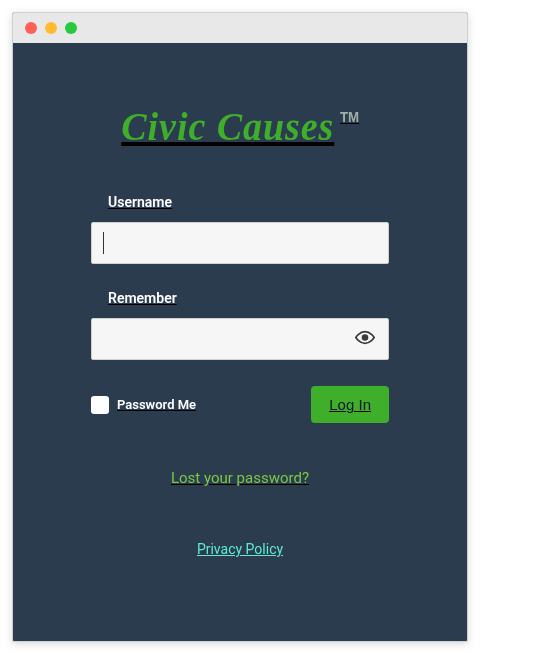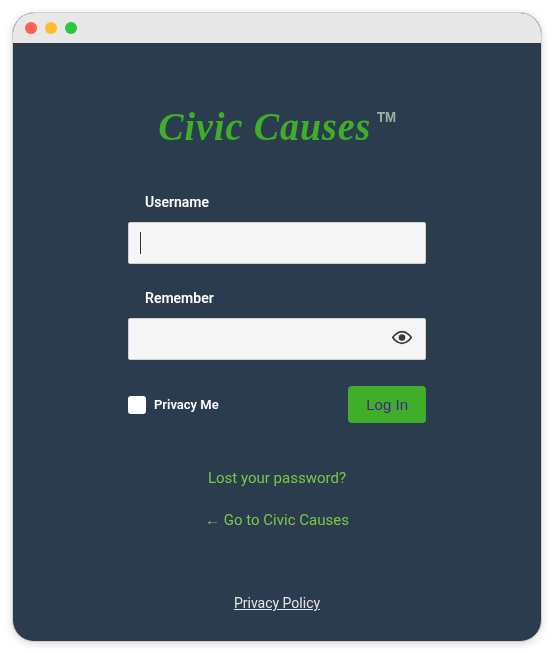--- a/index.html
+++ b/index.html
@@ -2,27 +2,28 @@
 <html><head>
 <meta charset="utf-8">
 <style>
   * { box-sizing: border-box; margin: 0; padding: 0; }
   body {
     font-family: -apple-system, BlinkMacSystemFont, "Segoe UI", Roboto, sans-serif;
     background: #fff;
     padding: 12px;
   }
   .window {
-    width: 530px;
+    width: 456px;
     height: 630px;
     background: #2b3c4e;
-    border-radius: 22px;
+    border-radius: 2px;
     overflow: hidden;
     box-shadow: 0 2px 8px rgba(0,0,0,0.15);
     border: 1px solid #d0d0d0;
+    text-decoration: underline;
   }
   .titlebar {
     height: 30px;
     background: #e8e8e8;
     display: flex;
     align-items: center;
     padding-left: 12px;
     gap: 8px;
   }
   .dot { width: 12px; height: 12px; border-radius: 50%; }
@@ -118,44 +119,44 @@
   .checkbox {
     width: 18px;
     height: 18px;
     background: #fff;
     border-radius: 3px;
     border: none;
     cursor: pointer;
   }
   .login-btn {
     background: #3fae2a;
-    color: #4c1d95;
+    color: #0f172a;
     border: none;
     border-radius: 4px;
     padding: 10px 18px;
     font-size: 15px;
     font-weight: 500;
     cursor: pointer;
   }
   .links {
     margin-top: 46px;
     display: flex;
     flex-direction: column;
     align-items: center;
-    gap: 24px;
+    gap: 12px;
   }
   .green-link {
     color: #7ac943;
     font-size: 15px;
     text-decoration: none;
     cursor: pointer;
   }
   .privacy {
     margin-top: 42px;
-    color: #e5e5e5;
+    color: #5eead4;
     font-size: 14px;
     text-decoration: underline;
     cursor: pointer;
   }
 </style>
 </head>
 <body>
 
 <div class="window">
   <div class="titlebar">
@@ -186,27 +187,26 @@
           <svg width="20" height="20" viewBox="0 0 24 24" fill="none" stroke="currentColor" stroke-width="2">
             <path d="M1 12s4-7 11-7 11 7 11 7-4 7-11 7S1 12 1 12z"></path>
             <circle cx="12" cy="12" r="3" fill="currentColor"></circle>
           </svg>
         </button>
       </div>
 
       <div class="row">
         <label class="remember">
           <button type="button" class="checkbox"></button>
-          <span>Privacy Me</span>
+          <span>Password Me</span>
         </label>
         <button class="login-btn">Log In</button>
       </div>
 
     </div>
 
     <div class="links">
       <a class="green-link">Lost your password?</a>
-      <a class="green-link">← Go to Civic Causes</a>
       <a class="privacy">Privacy Policy</a>
     </div>
 
   </div>
 </div>
 
 </body></html>

